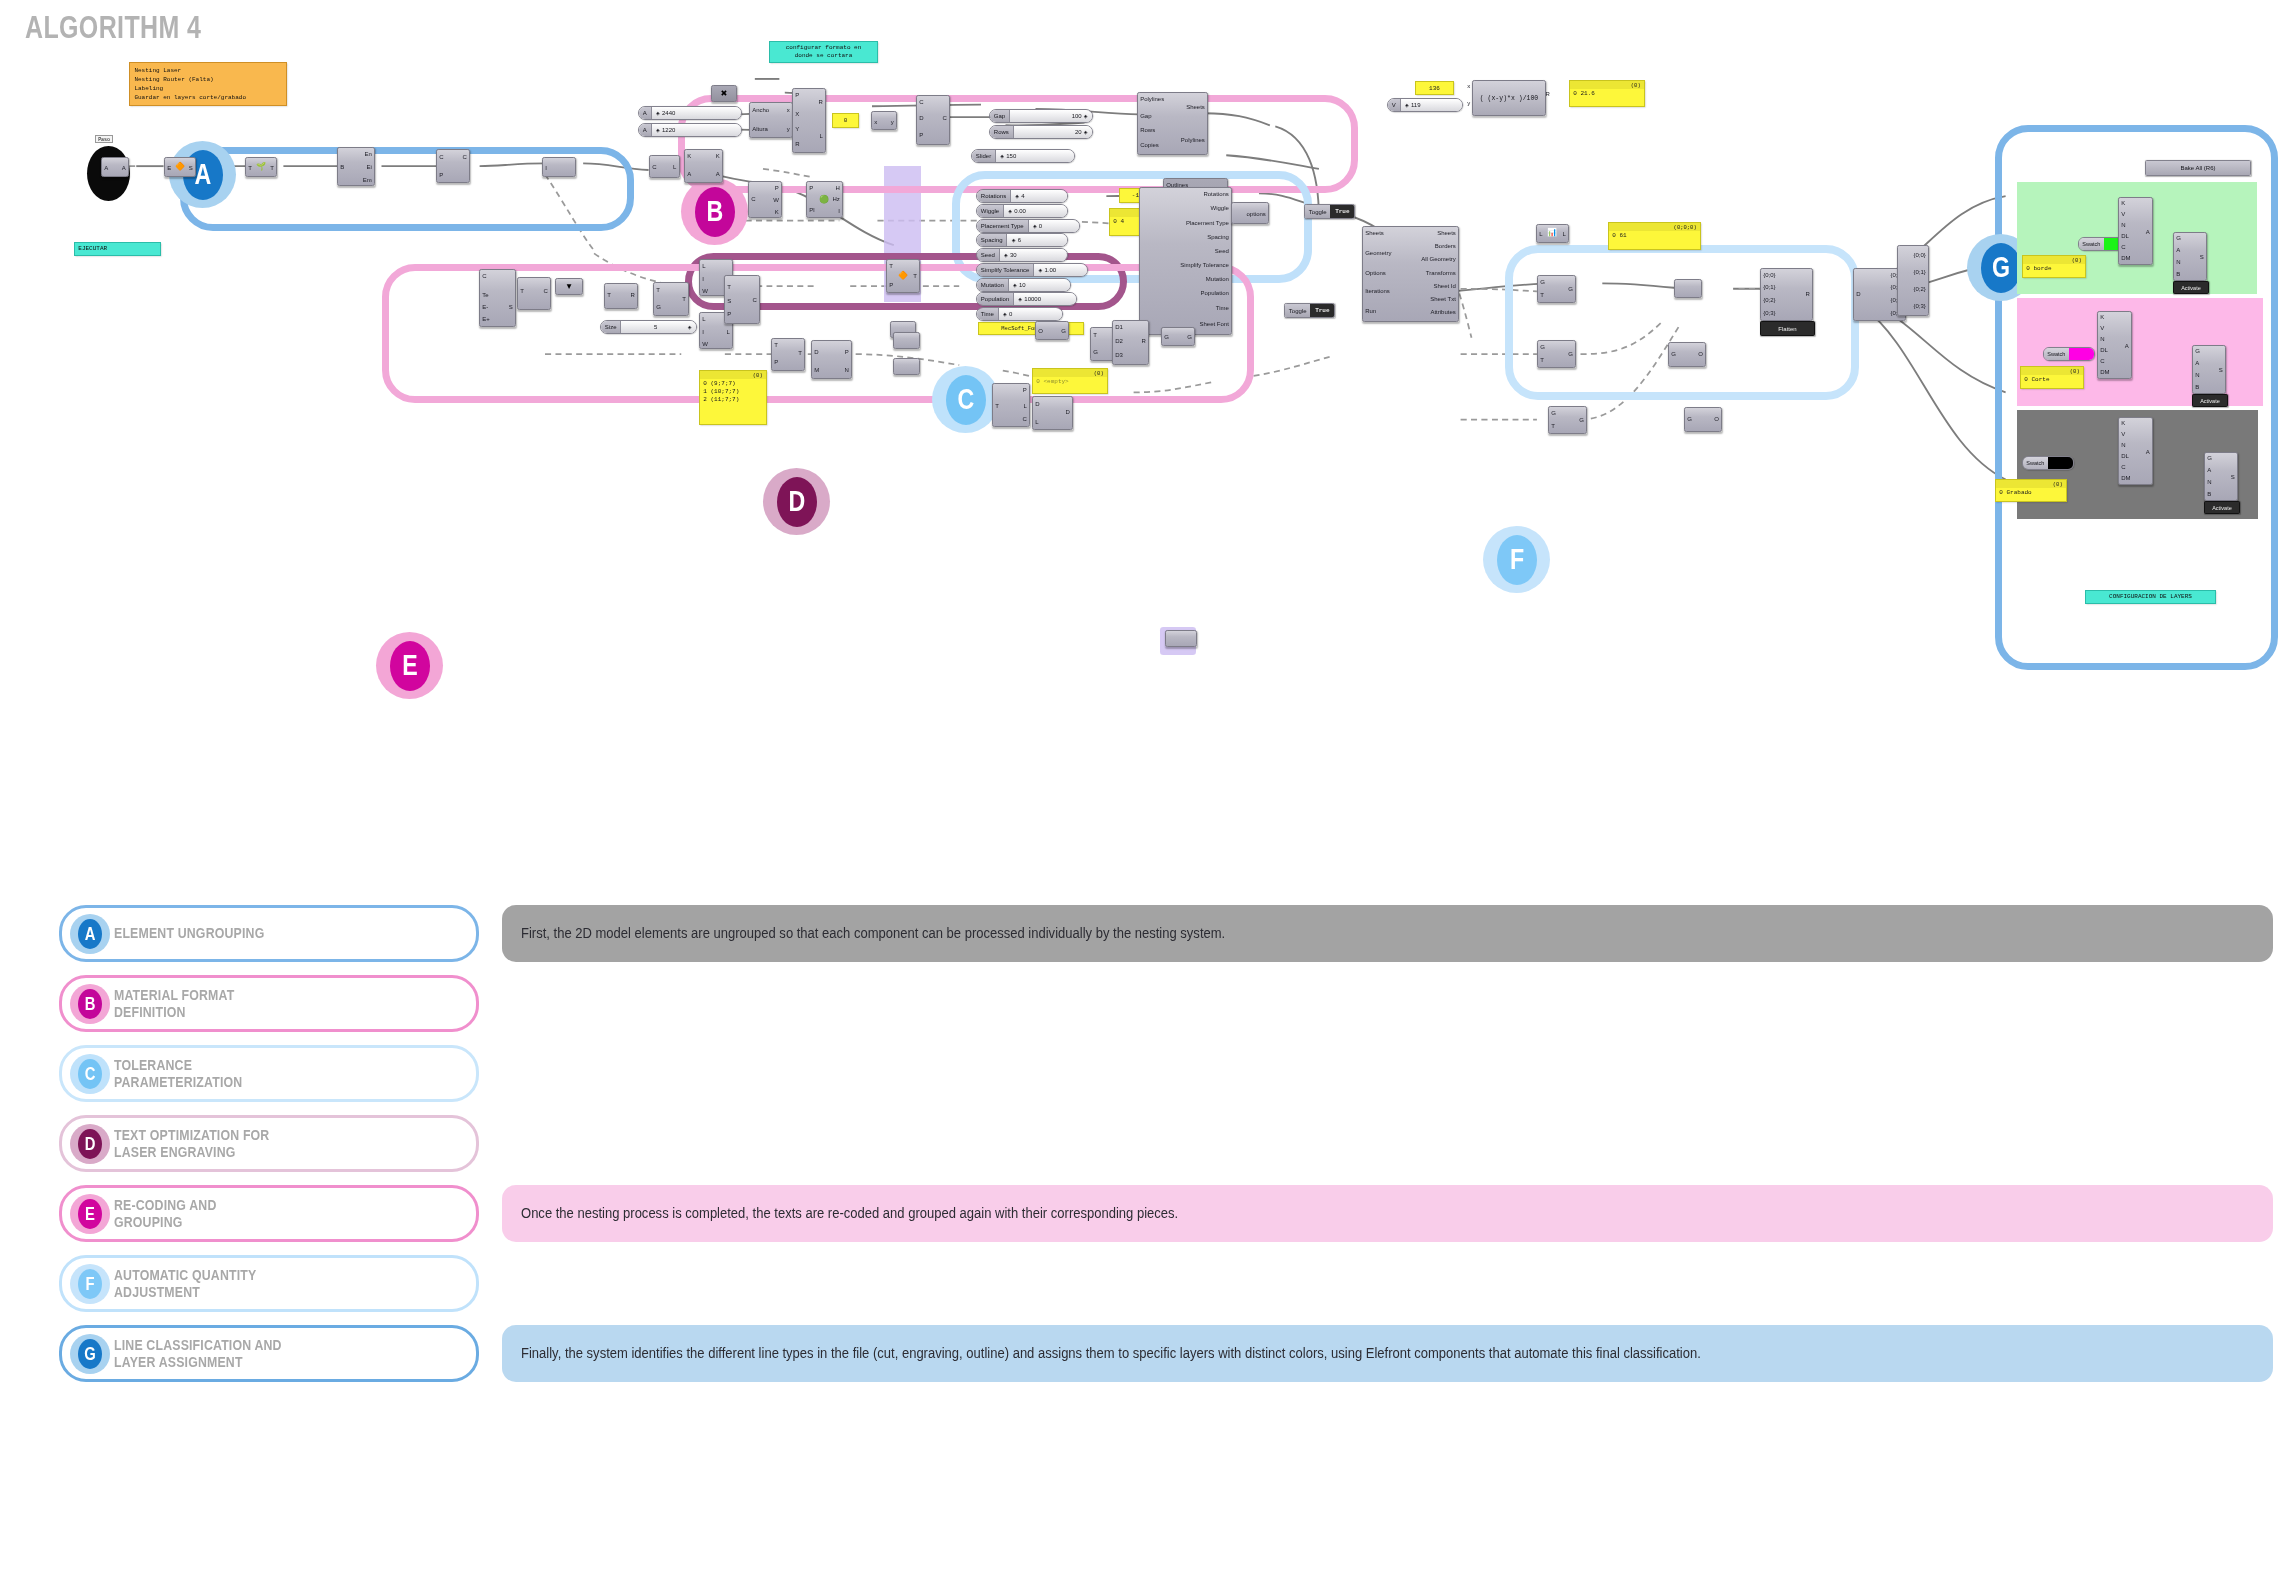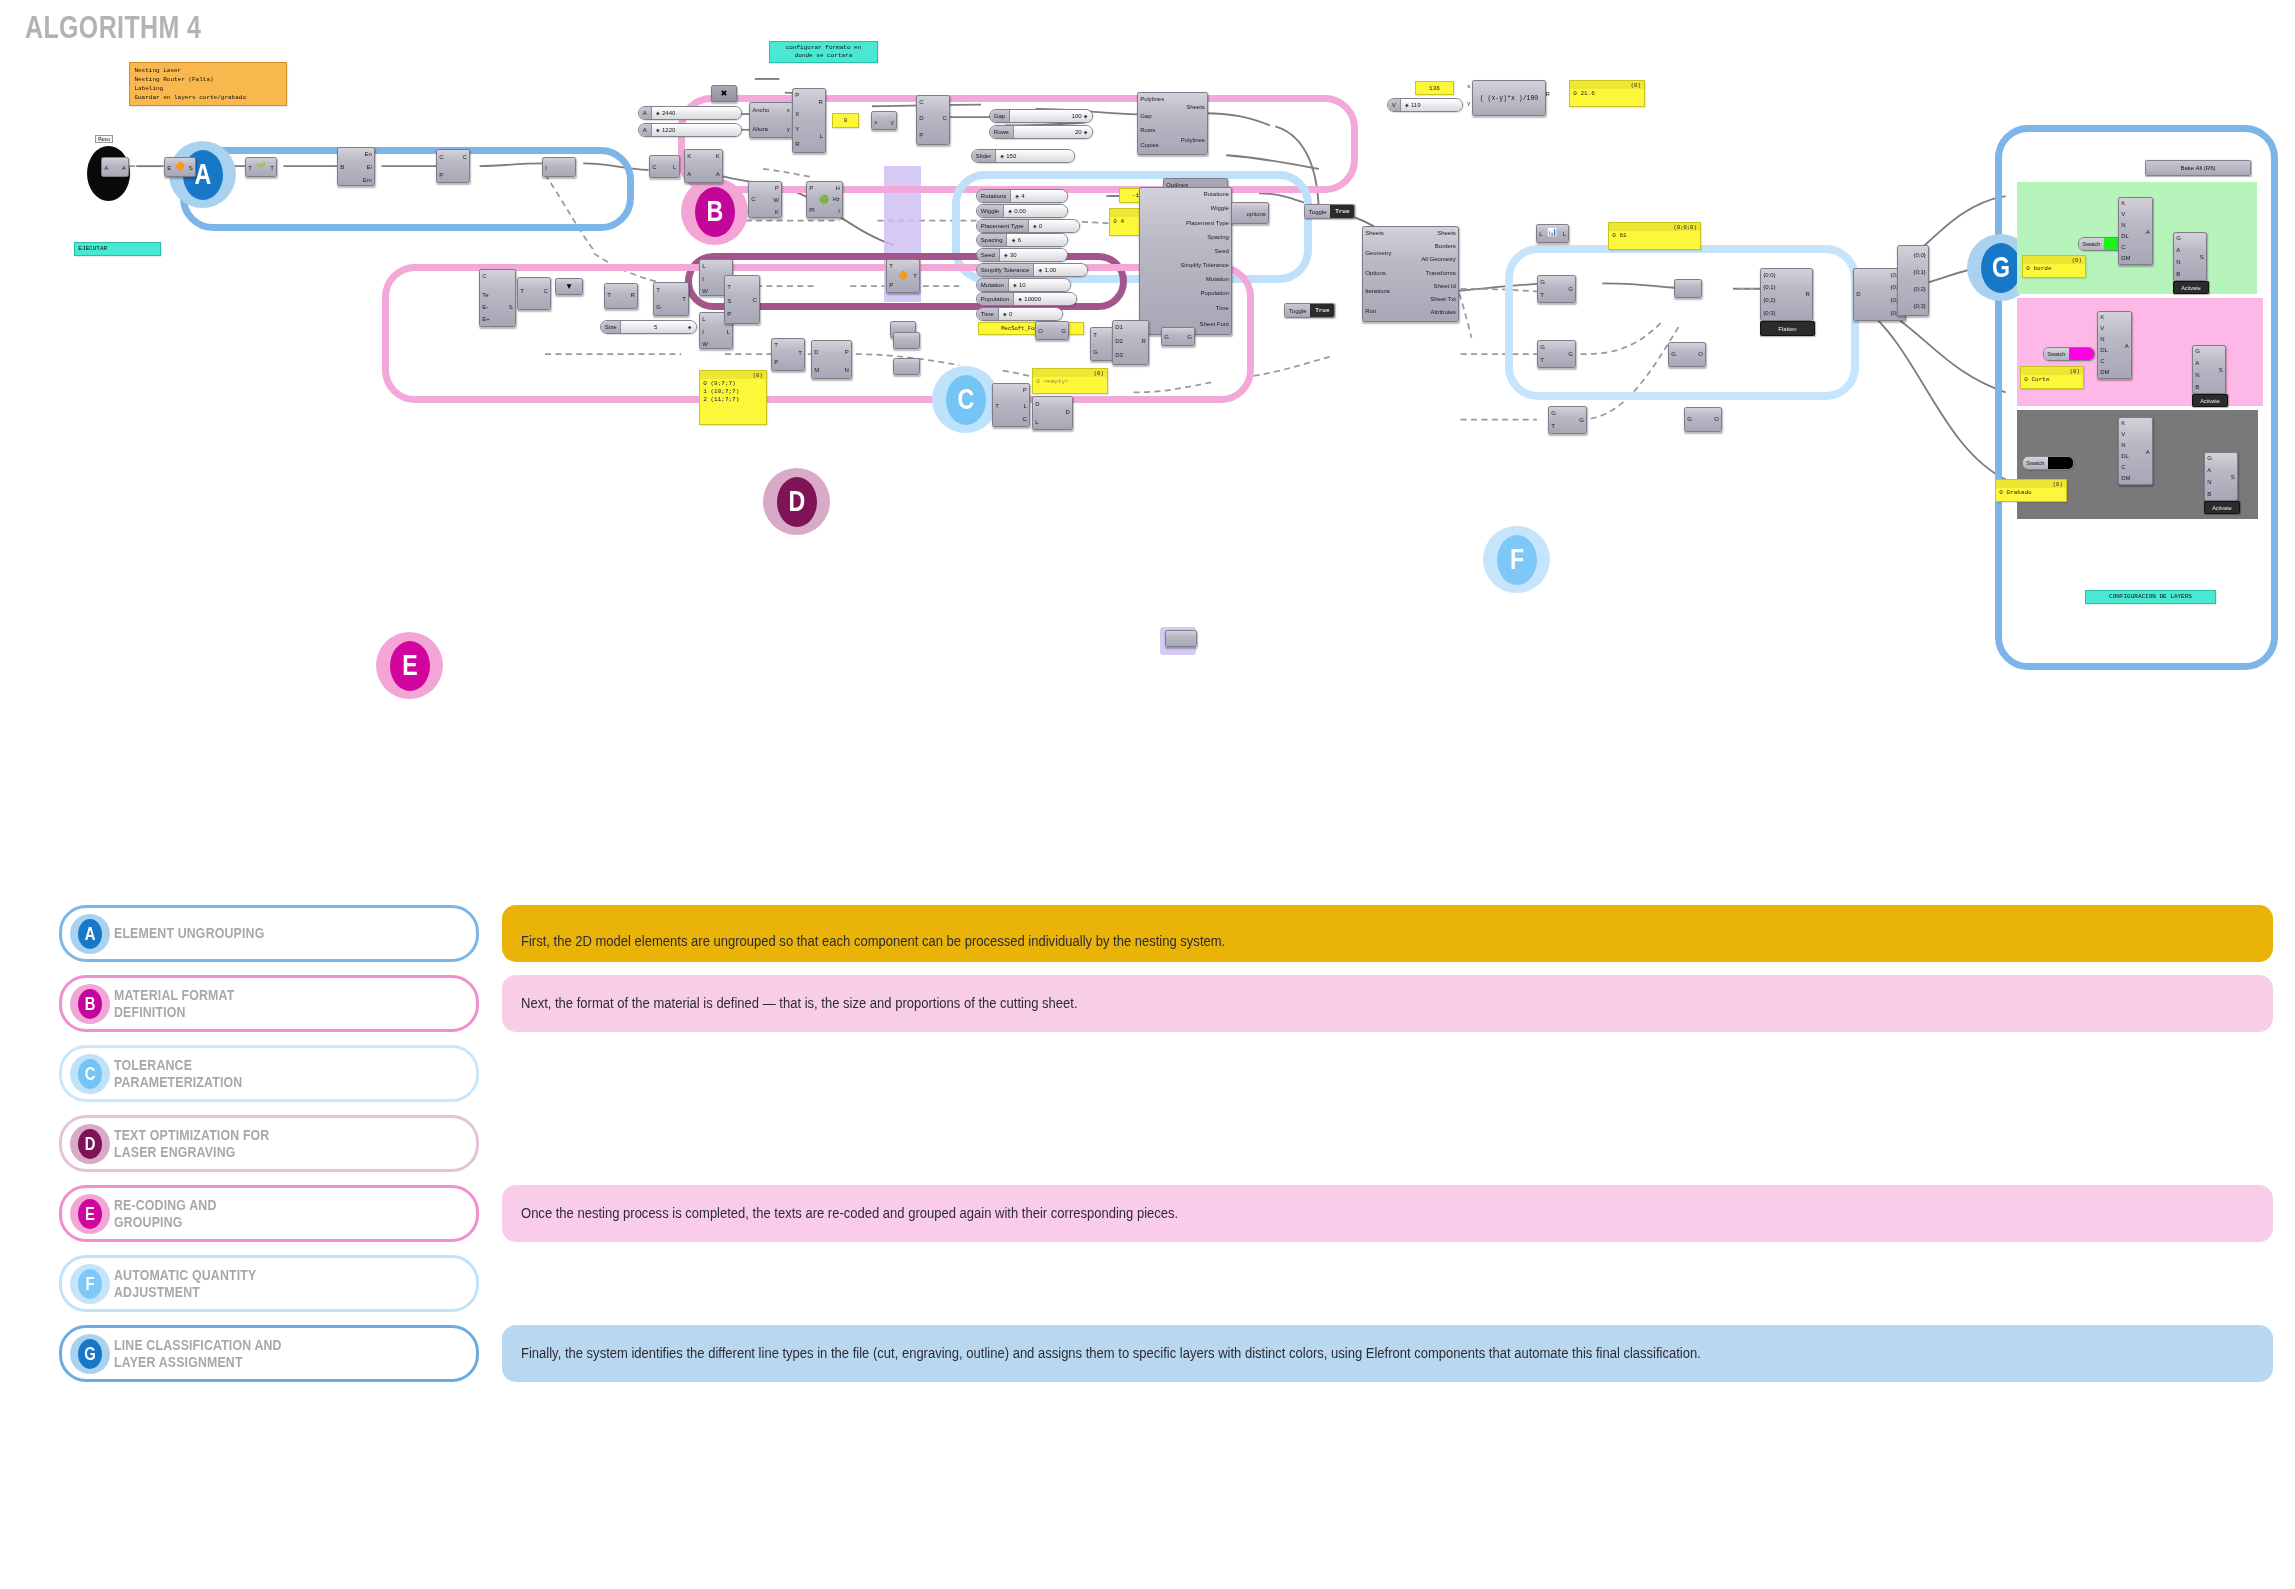--- a/index.html
+++ b/index.html
@@ -791,35 +791,32 @@
 </div>
 
 <div id="legend">
     <div class="lrow">
       <div class="lpill bd-A2" style="border: 3.8px solid rgb(124, 181, 232);">
         <div class="lbadge-wrap" style="background: rgb(168, 210, 240);">
           <div class="lbadge" style="background: rgb(23, 120, 200);">A</div>
         </div>
         <div class="ltext" style="white-space: pre-line;">ELEMENT UNGROUPING</div>
       </div>
-      <div class="ldesc" style="background: #eab308; align-items: flex-end;">
+      <div class="ldesc" style="background: #a3a3a3;">
         <span>First, the 2D model elements are ungrouped so that each component can be processed individually by the nesting system.</span>
       </div>
     </div>
     <div class="lrow">
       <div class="lpill bd-B2" style="border: 3.8px solid rgb(240, 143, 205);">
         <div class="lbadge-wrap" style="background: rgb(243, 166, 214);">
           <div class="lbadge" style="background: rgb(195, 6, 154);">B</div>
         </div>
         <div class="ltext" style="white-space: pre-line;">MATERIAL FORMAT
 DEFINITION</div>
       </div>
-      <div class="ldesc" style="background: rgb(248, 205, 230);">
-        <span>Next, the format of the material is defined — that is, the size and proportions of the cutting sheet.</span>
-      </div>
     </div>
     <div class="lrow">
       <div class="lpill bd-C2" style="border: 3.8px solid rgb(201, 230, 251);">
         <div class="lbadge-wrap" style="background: rgb(191, 226, 251);">
           <div class="lbadge" style="background: rgb(116, 196, 245);">C</div>
         </div>
         <div class="ltext" style="white-space: pre-line;">TOLERANCE
 PARAMETERIZATION</div>
       </div>
     </div>

